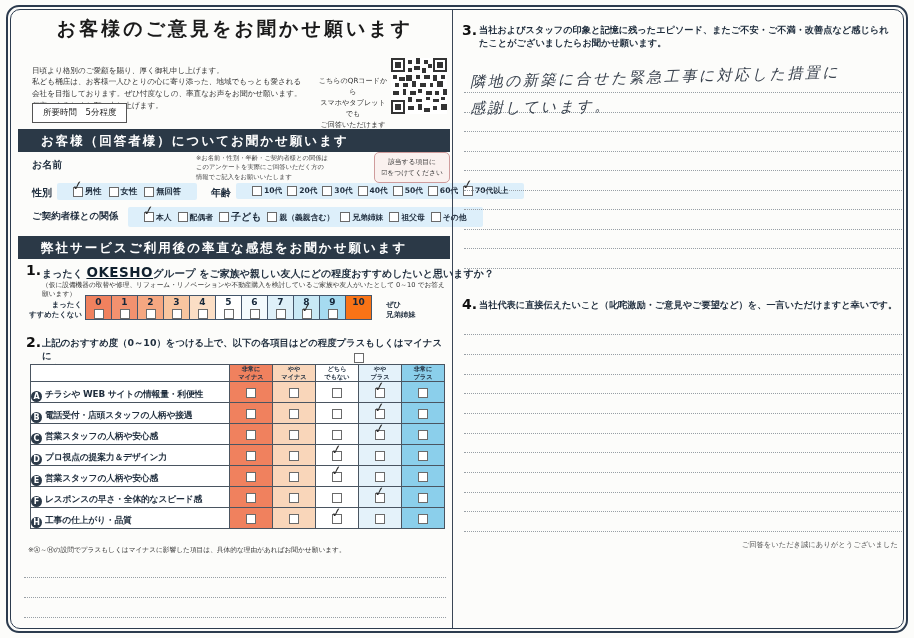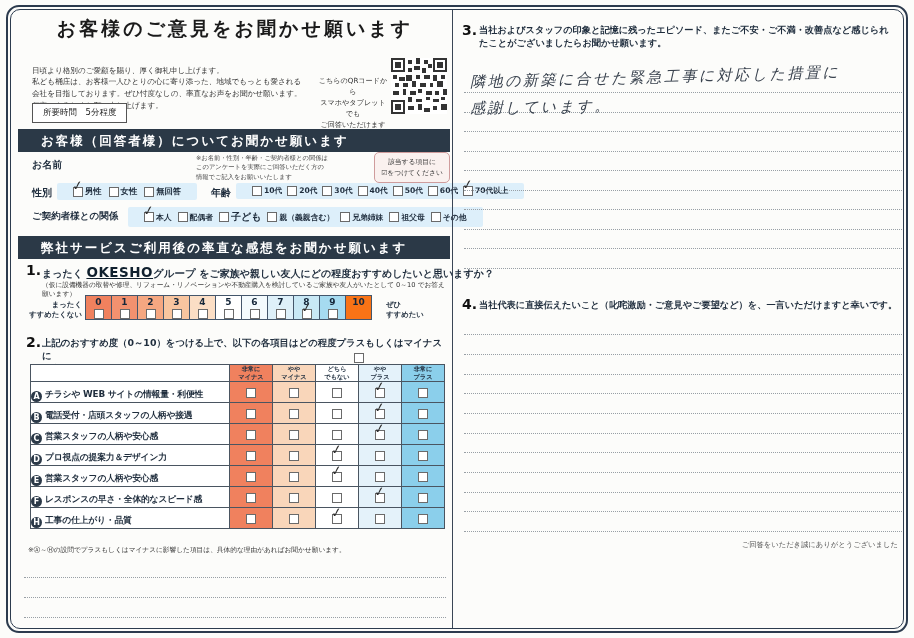--- a/index.html
+++ b/index.html
@@ -296,21 +296,21 @@
     <div class="ncell" style="background: rgb(166, 219, 240);">
         <span class="nnum">9</span>
         <span class="cb"></span>
       </div>
     <div class="ncell" style="background: #f97316; gap: 44px;">
         <span class="nnum">10</span>
         <span class="cb"></span>
       </div>
   </div>
   <div class="scale-label sl-right ml">ぜひ
-すすめたい</div>
+兄弟姉妹</div>
 
   <div class="qnum" style="left:26px;top:334px;">2.</div>
   <div class="q2text">
     <div>上記のおすすめ度（0～10）をつける上で、以下の各項目はどの程度プラスもしくはマイナスに</div>
     <div><span>影響しましたか？</span> <span class="q2note">（評価できない項目や判断に迷う項目は「どちらでもない」にチェックを）</span></div>
   </div>
 
   <table class="rating">
     <colgroup>
         <col style="width:199px;">

